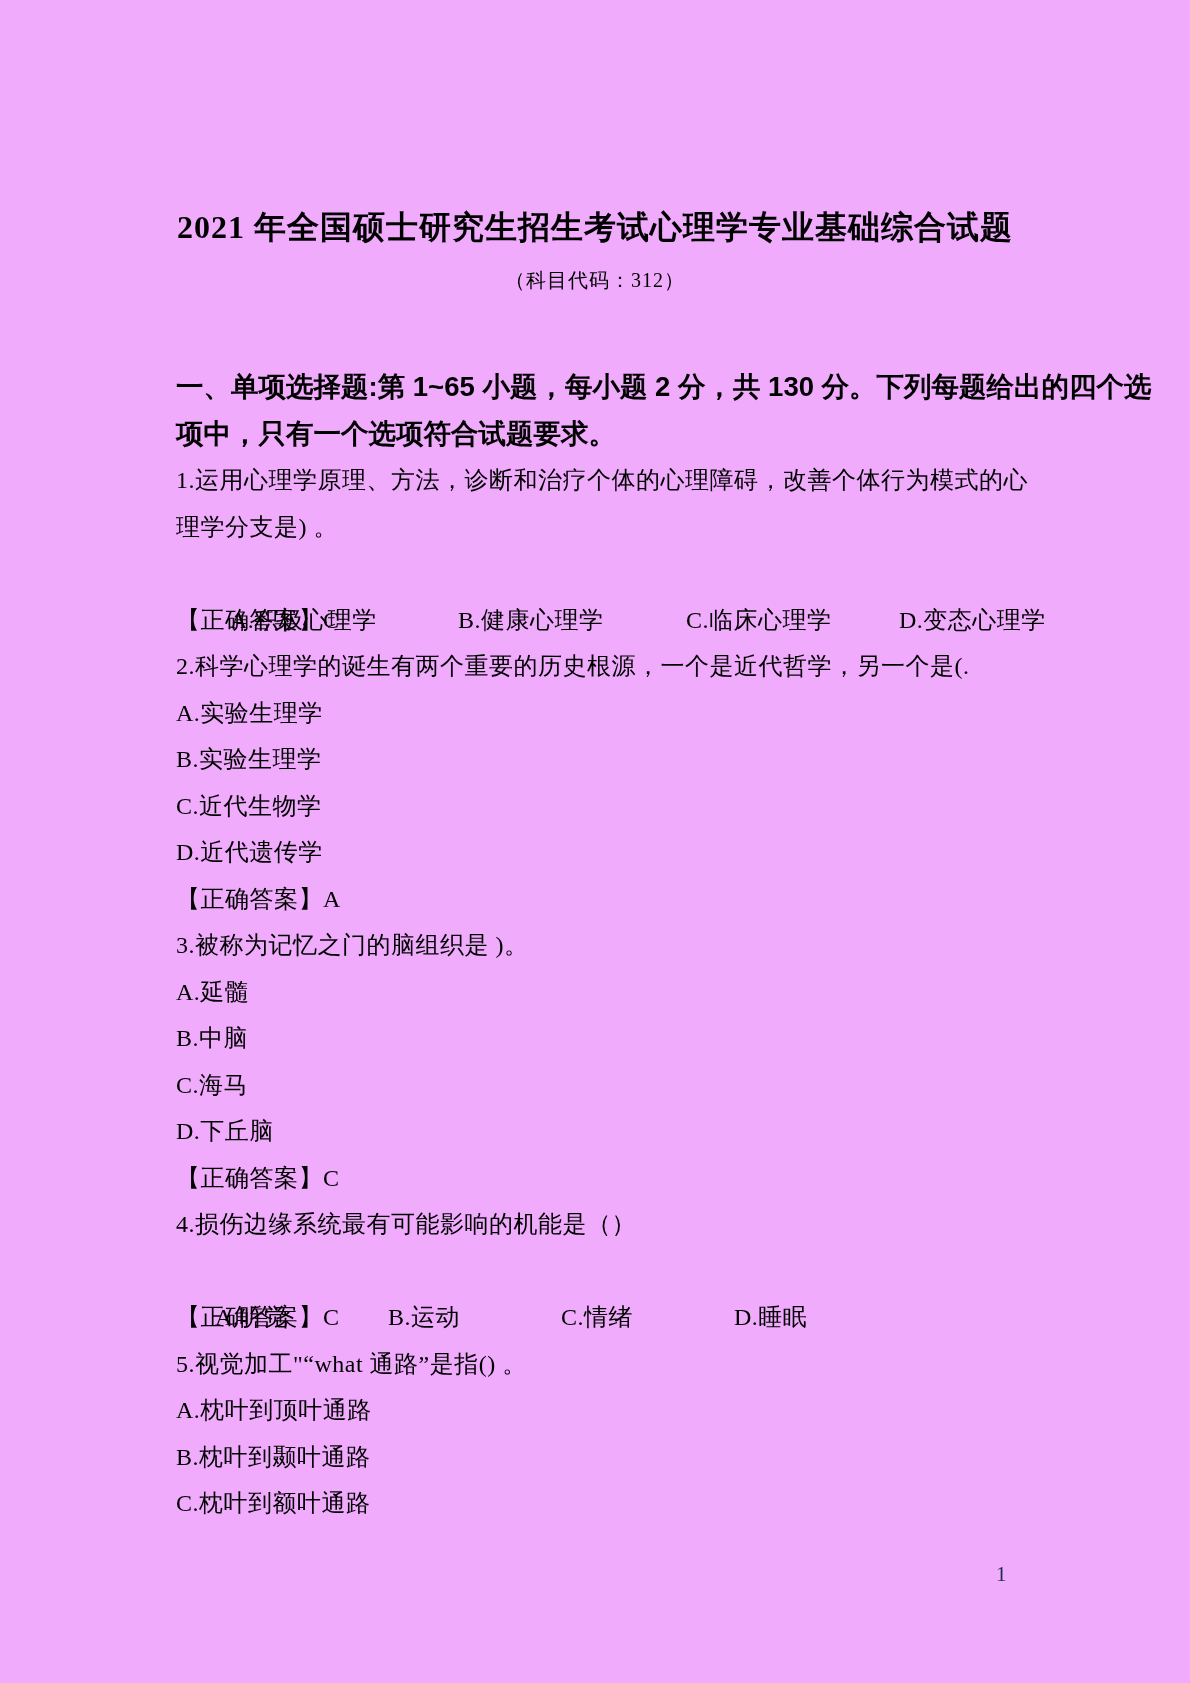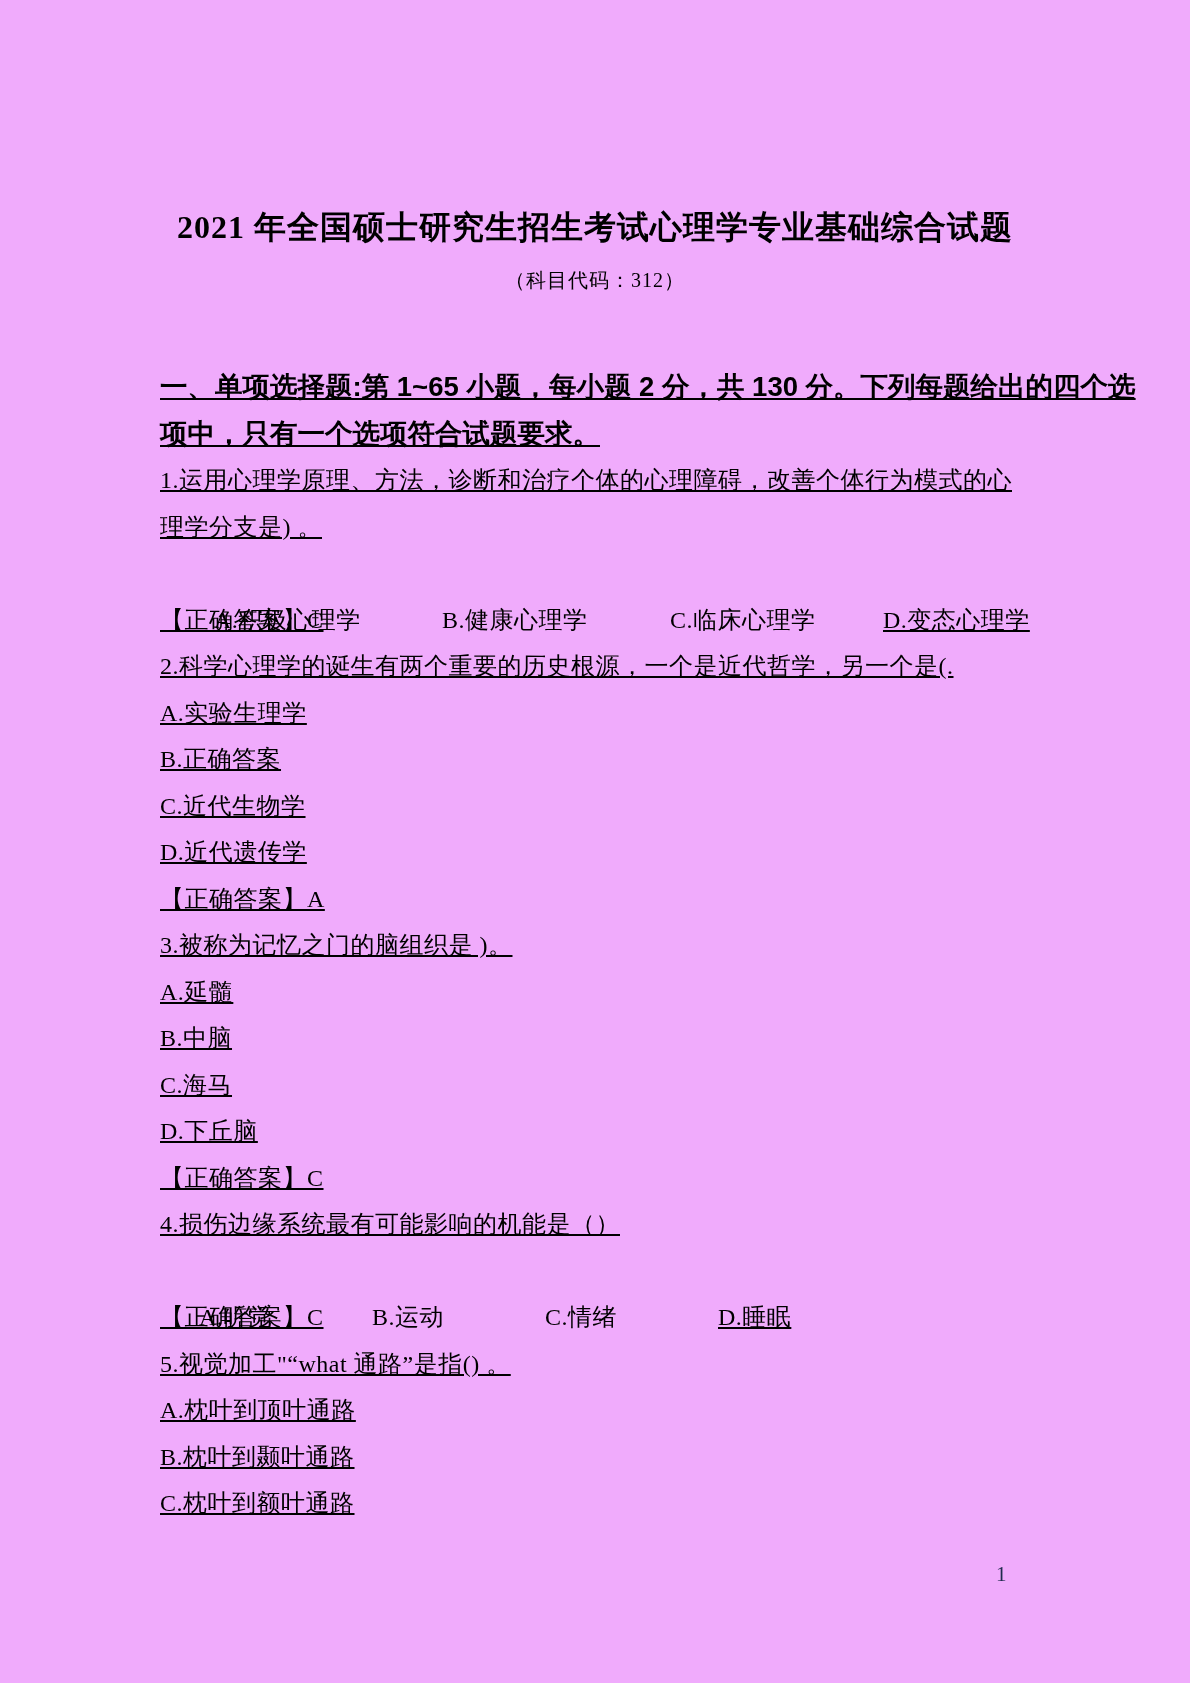--- a/index.html
+++ b/index.html
@@ -28,24 +28,23 @@
     top: 267px;
     left: 0;
     width: 100%;
     text-align: center;
     font-size: 20px;
     letter-spacing: 1px;
     white-space: pre;
   }
   .content {
     position: absolute;
-    left: 160px;
+    left: 176px;
     top: 364px;
     width: 860px;
-    text-decoration: underline;
   }
   .line {
     height: 46.5px;
     line-height: 46.5px;
     font-size: 24px;
     letter-spacing: 0.5px;
     white-space: pre;
   }
   .heading {
     font-weight: 700;
@@ -79,21 +78,21 @@
 
     <div class="line">1.运用心理学原理、方法，诊断和治疗个体的心理障碍，改善个体行为模式的心</div>
     <div class="line">理学分支是) 。</div>
     <div class="line">
       <span class="opt-q1">A.积极心理学</span><span class="opt-q1">B.健康心理学</span><span class="opt-q1">C.临床心理学</span><span>D.变态心理学</span>
     </div>
     <div class="line">【正确答案】C</div>
 
     <div class="line">2.科学心理学的诞生有两个重要的历史根源，一个是近代哲学，另一个是(.</div>
     <div class="line">A.实验生理学</div>
-    <div class="line">B.正确答案</div>
+    <div class="line">B.实验生理学</div>
     <div class="line">C.近代生物学</div>
     <div class="line">D.近代遗传学</div>
     <div class="line">【正确答案】A</div>
 
     <div class="line">3.被称为记忆之门的脑组织是 )。</div>
     <div class="line">A.延髓</div>
     <div class="line">B.中脑</div>
     <div class="line">C.海马</div>
     <div class="line">D.下丘脑</div>
     <div class="line">【正确答案】C</div>

